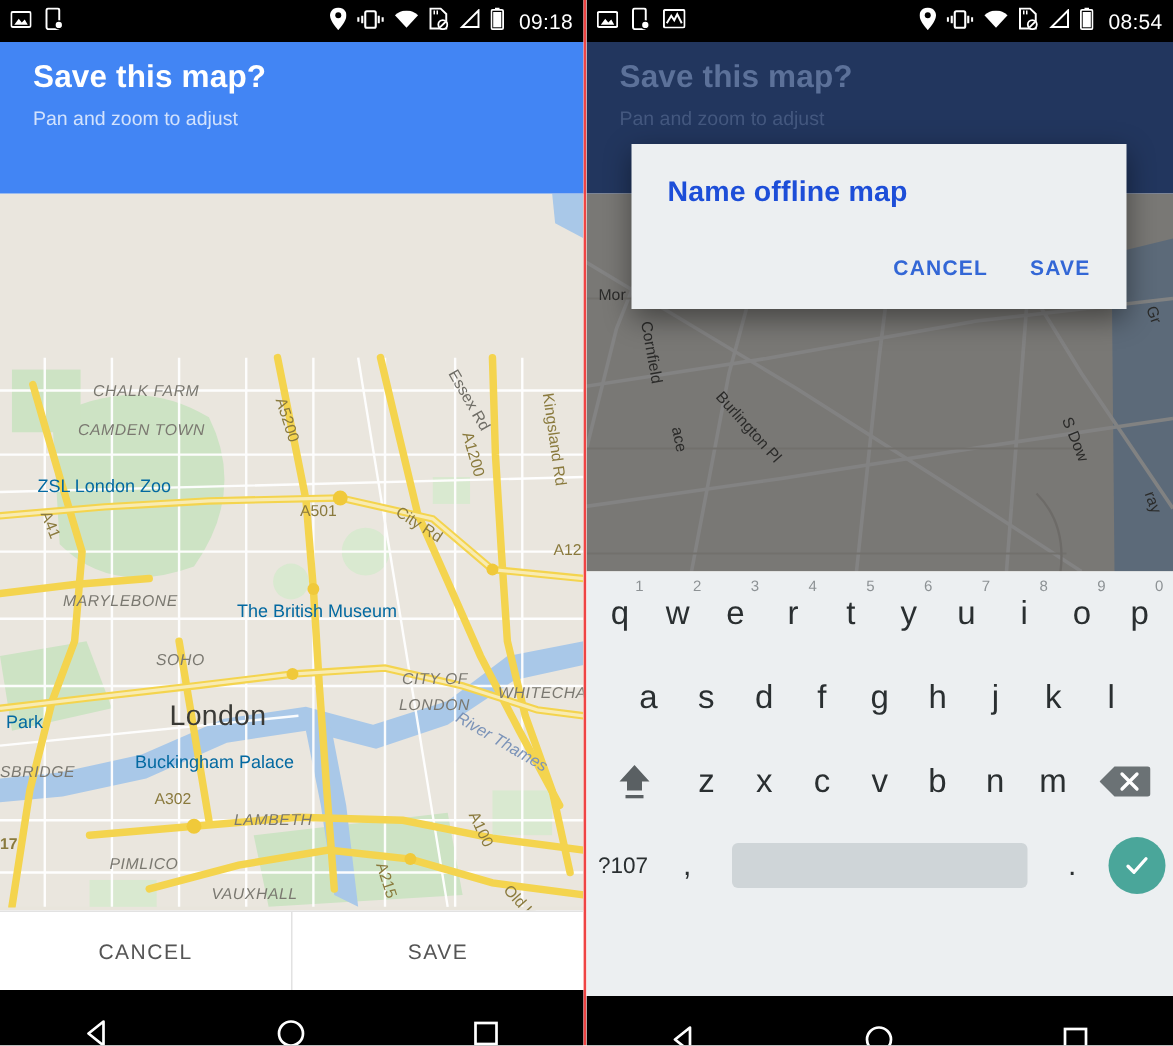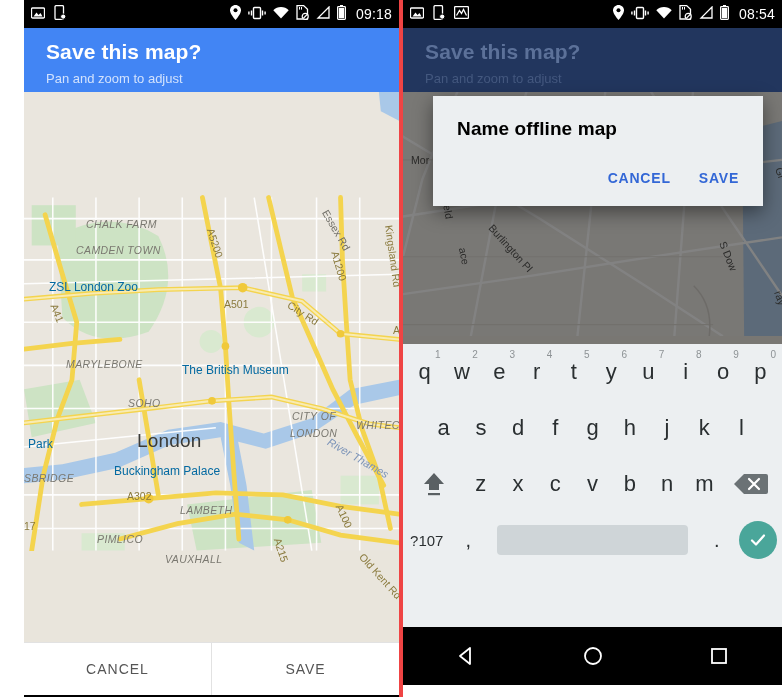--- a/index.html
+++ b/index.html
@@ -4,48 +4,48 @@
 <style>
   * { box-sizing: border-box; margin: 0; padding: 0; }
   html, body {
     width: 782px; height: 697px;
     background: #ffffff;
     font-family: "Liberation Sans", sans-serif;
     overflow: hidden;
   }
   .screens { display: flex; width: 782px; height: 697px; }
   .screen { width: 391px; height: 697px; position: relative; overflow: hidden; background:#fff; }
-  .screen.left { border-right: 4px solid #ef4444; margin-left: 24px; }
+  .screen.left { border-right: 2px solid #ef4444; }
 
   
   .statusbar {
     height: 28px; background: #000; color: #fff;
     display: flex; align-items: center; padding: 0 7px;
     font-size: 13px; position: relative; z-index: 40;
   }
   .sb-left { display: flex; align-items: center; gap: 9px; }
   .sb-right { margin-left: auto; display: flex; align-items: center; gap: 7px; }
   .sb-time { font-size: 14px; letter-spacing: .2px; margin-left: 3px; font-weight:400;}
   .ic { display:inline-block; }
 
   
   .header {
-    height: 64px; background: #4285f4; color: #fff;
+    height: 101px; background: #4285f4; color: #fff;
     padding: 12px 22px 0 22px; position: relative; z-index: 20;
   }
   .header.dim { background: #22365e; color: #5d7296; }
   .header-title { font-size: 21px; font-weight: bold; letter-spacing: .1px; }
   .header-sub { font-size: 13px; margin-top: 7px; color: #d2e2fd; }
   .header.dim .header-title { color: #5c7199; }
   .header.dim .header-sub { color: #3f5party; }
   .header.dim .header-sub { color: #44587f; }
 
   
   .map { position: relative; overflow: hidden; background: #e9e5dc; }
-  .map.left-map { height: 550px; }
+  .map.left-map { height: 478px; }
   .map.right-map { height: 252px; }
   .map.dimmed::after {
     content:""; position:absolute; inset:0; background: rgba(30,30,30,.55); z-index: 9;
   }
   .map-bg { position:absolute; inset:0; }
   .mlabel {
     position: absolute; white-space: nowrap;
     font-size: 11px; color: #6b6b63; z-index: 6;
     font-family: "Liberation Sans", sans-serif;
   }
@@ -73,21 +73,21 @@
     height: 58px; background: #000; display: flex;
     align-items: center; justify-content: space-around; position: relative; z-index: 40;
   }
   .navbar .nb { width: 60px; display:flex; align-items:center; justify-content:center; cursor:pointer;}
   .dialog {
     position: absolute; left: 30px; top: 96px; width: 330px;
     background: #eceff1; z-index: 30;
     box-shadow: 0 6px 18px rgba(0,0,0,.45);
     padding: 22px 24px 12px 24px;
   }
-  .dialog-title { font-size: 19px; font-weight: bold; color: #000000; letter-spacing: .1px;}
+  .dialog-title { font-size: 19px; font-weight: bold; color: #1d4ed8; letter-spacing: .1px;}
   .dialog-field { margin-top: 28px; }
   .dialog-input {
     font-size: 17px; color: #202020; padding-bottom: 9px;
     border-bottom: 2px solid #5f7bc4; width: 100%;
   }
   .dialog-input .typed { border-bottom: 1px solid #202020; }
   .dialog-actions {
     margin-top: 30px; display: flex; justify-content: flex-end;
     gap: 28px; padding-bottom: 8px;
   }
@@ -270,21 +270,21 @@
           <div class="mlabel area" style="left: 104px; top: 305px;">SOHO</div>
           <div class="mlabel area" style="left: 268px; top: 318px;">CITY OF</div>
           <div class="mlabel area" style="left: 266px; top: 335px;">LONDON</div>
           <div class="mlabel area" style="left: 332px; top: 327px;">WHITECHAP</div>
           <div class="mlabel poi" style="left: 4px; top: 345px;">Park</div>
           <div class="mlabel city" style="left: 113px; top: 338px;">London</div>
           <div class="mlabel water" style="left: 300px; top: 360px; transform: rotate(30deg);">River Thames</div>
           <div class="mlabel poi" style="left: 90px; top: 372px;">Buckingham Palace</div>
           <div class="mlabel area" style="left: 0px; top: 380px;">SBRIDGE</div>
           <div class="mlabel road" style="left: 103px; top: 398px;">A302</div>
-          <div class="mlabel road" style="left: 0px; top: 428px;">17</div>
+          <div class="mlabel road" style="left: 0px; top: 428px; font-weight: bold;">17</div>
           <div class="mlabel area" style="left: 73px; top: 441px;">PIMLICO</div>
           <div class="mlabel area" style="left: 156px; top: 412px;">LAMBETH</div>
           <div class="mlabel area" style="left: 141px; top: 461px;">VAUXHALL</div>
           <div class="mlabel road" style="left: 245px; top: 452px; transform: rotate(72deg);">A215</div>
           <div class="mlabel road" style="left: 308px; top: 418px; transform: rotate(65deg);">A100</div>
           <div class="mlabel road" style="left: 328px; top: 478px; transform: rotate(48deg);">Old Kent Rd</div>
         </div>
     </div>
 
     <div class="actionbar">

